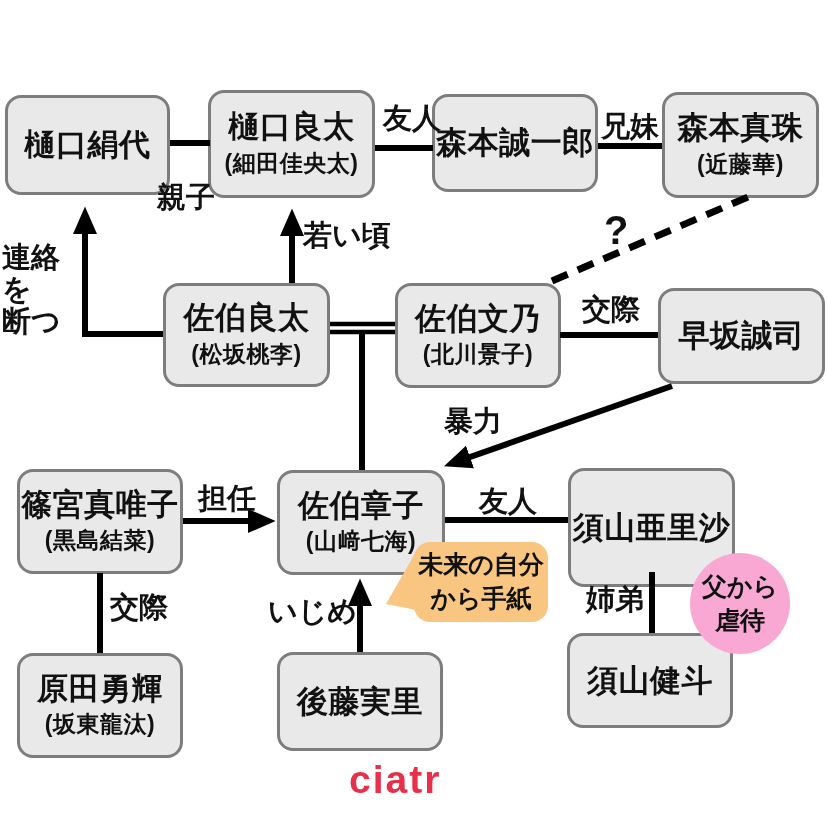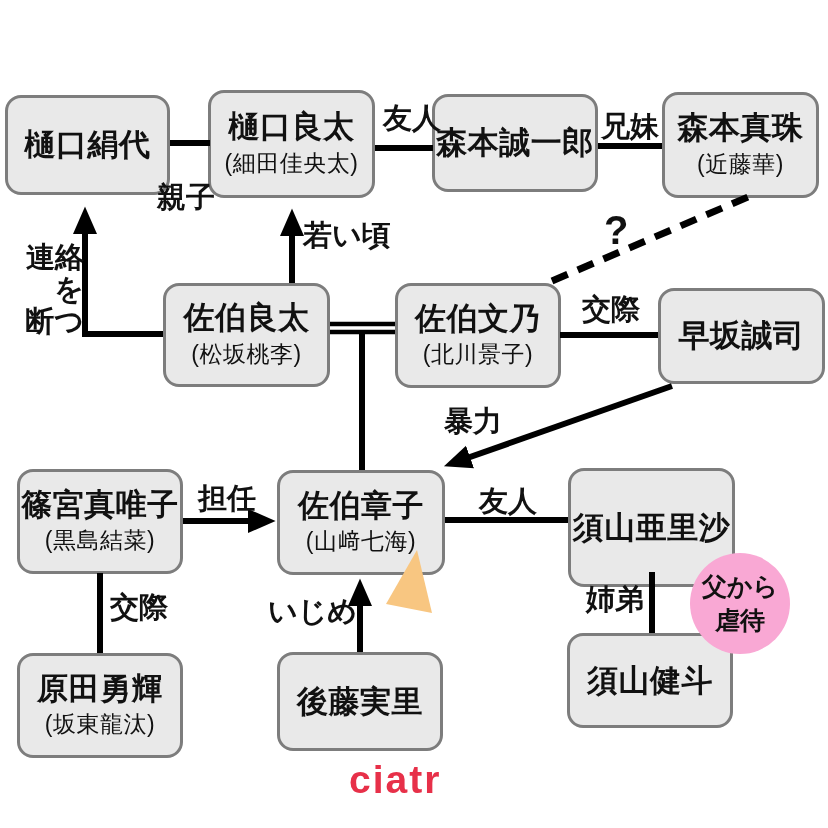--- a/index.html
+++ b/index.html
@@ -6,26 +6,26 @@
   .stage{
     position:relative;width:828px;height:828px;background:#ffffff;overflow:hidden;
     font-family:"Liberation Sans","DejaVu Sans",sans-serif;color:#111;
   }
   .node{
     position:absolute;background:#e9e9e9;border:3px solid #7d7d7d;border-radius:16px;
     display:flex;flex-direction:column;align-items:center;justify-content:center;
     box-sizing:border-box;z-index:2;text-align:center;
   }
   .node .nm{font-size:31px;font-weight:600;letter-spacing:.5px;line-height:1.15;}
-  .node .actor{font-size:23px;font-weight:400;letter-spacing:.5px;margin-top:3px;}
+  .node .actor{font-size:23px;font-weight:700;letter-spacing:.5px;margin-top:3px;}
   .elabel{
     position:absolute;font-size:29px;font-weight:600;line-height:1.1;z-index:6;
     white-space:nowrap;
   }
-  .elabel.two-line{white-space:normal;text-align:right;}
+  .elabel.two-line{white-space:normal;text-align:left;}
   .qmark{font-size:40px;font-weight:600;}
   svg.lines{position:absolute;left:0;top:0;z-index:5;pointer-events:none;}
   .badge{
     position:absolute;display:flex;flex-direction:column;align-items:center;justify-content:center;
     z-index:7;font-weight:600;text-align:center;box-sizing:border-box;
   }
   .badge-deceased{left:113px;top:236px;width:98px;height:74px;background:#b7d8d6;border-radius:50%;font-size:30px;}
   .badge-abuse{left:690px;top:553px;width:100px;height:101px;background:#f9a8d4;border-radius:50%;font-size:25px;line-height:1.35;}
   .bubble-letter{left:414px;top:542px;width:134px;height:80px;background:#f8c681;border-radius:16px;font-size:25px;line-height:1.35;}
   .logo{
@@ -148,20 +148,24 @@
   <div class="elabel" style="left:582px;top:294px">交際</div>
   <div class="elabel qmark" style="left:604px;top:208px">?</div>
   <div class="elabel" style="left:444px;top:406px">暴力</div>
   <div class="elabel" style="left:198px;top:483px">担任</div>
   <div class="elabel" style="left:479px;top:486px">友人</div>
   <div class="elabel" style="left:110px;top:592px">交際</div>
   <div class="elabel" style="left:268px;top:596px">いじめ</div>
   <div class="elabel" style="left:586px;top:584px">姉弟</div>
 
 
+  <div class="badge bubble-letter">
+    <div>未来の自分</div>
+    <div>から手紙</div>
+  </div>
 
   <div class="badge badge-abuse">
     <div>父から</div>
     <div>虐待</div>
   </div>
 
   <div class="logo">ciatr</div>
 
 </div>
 

